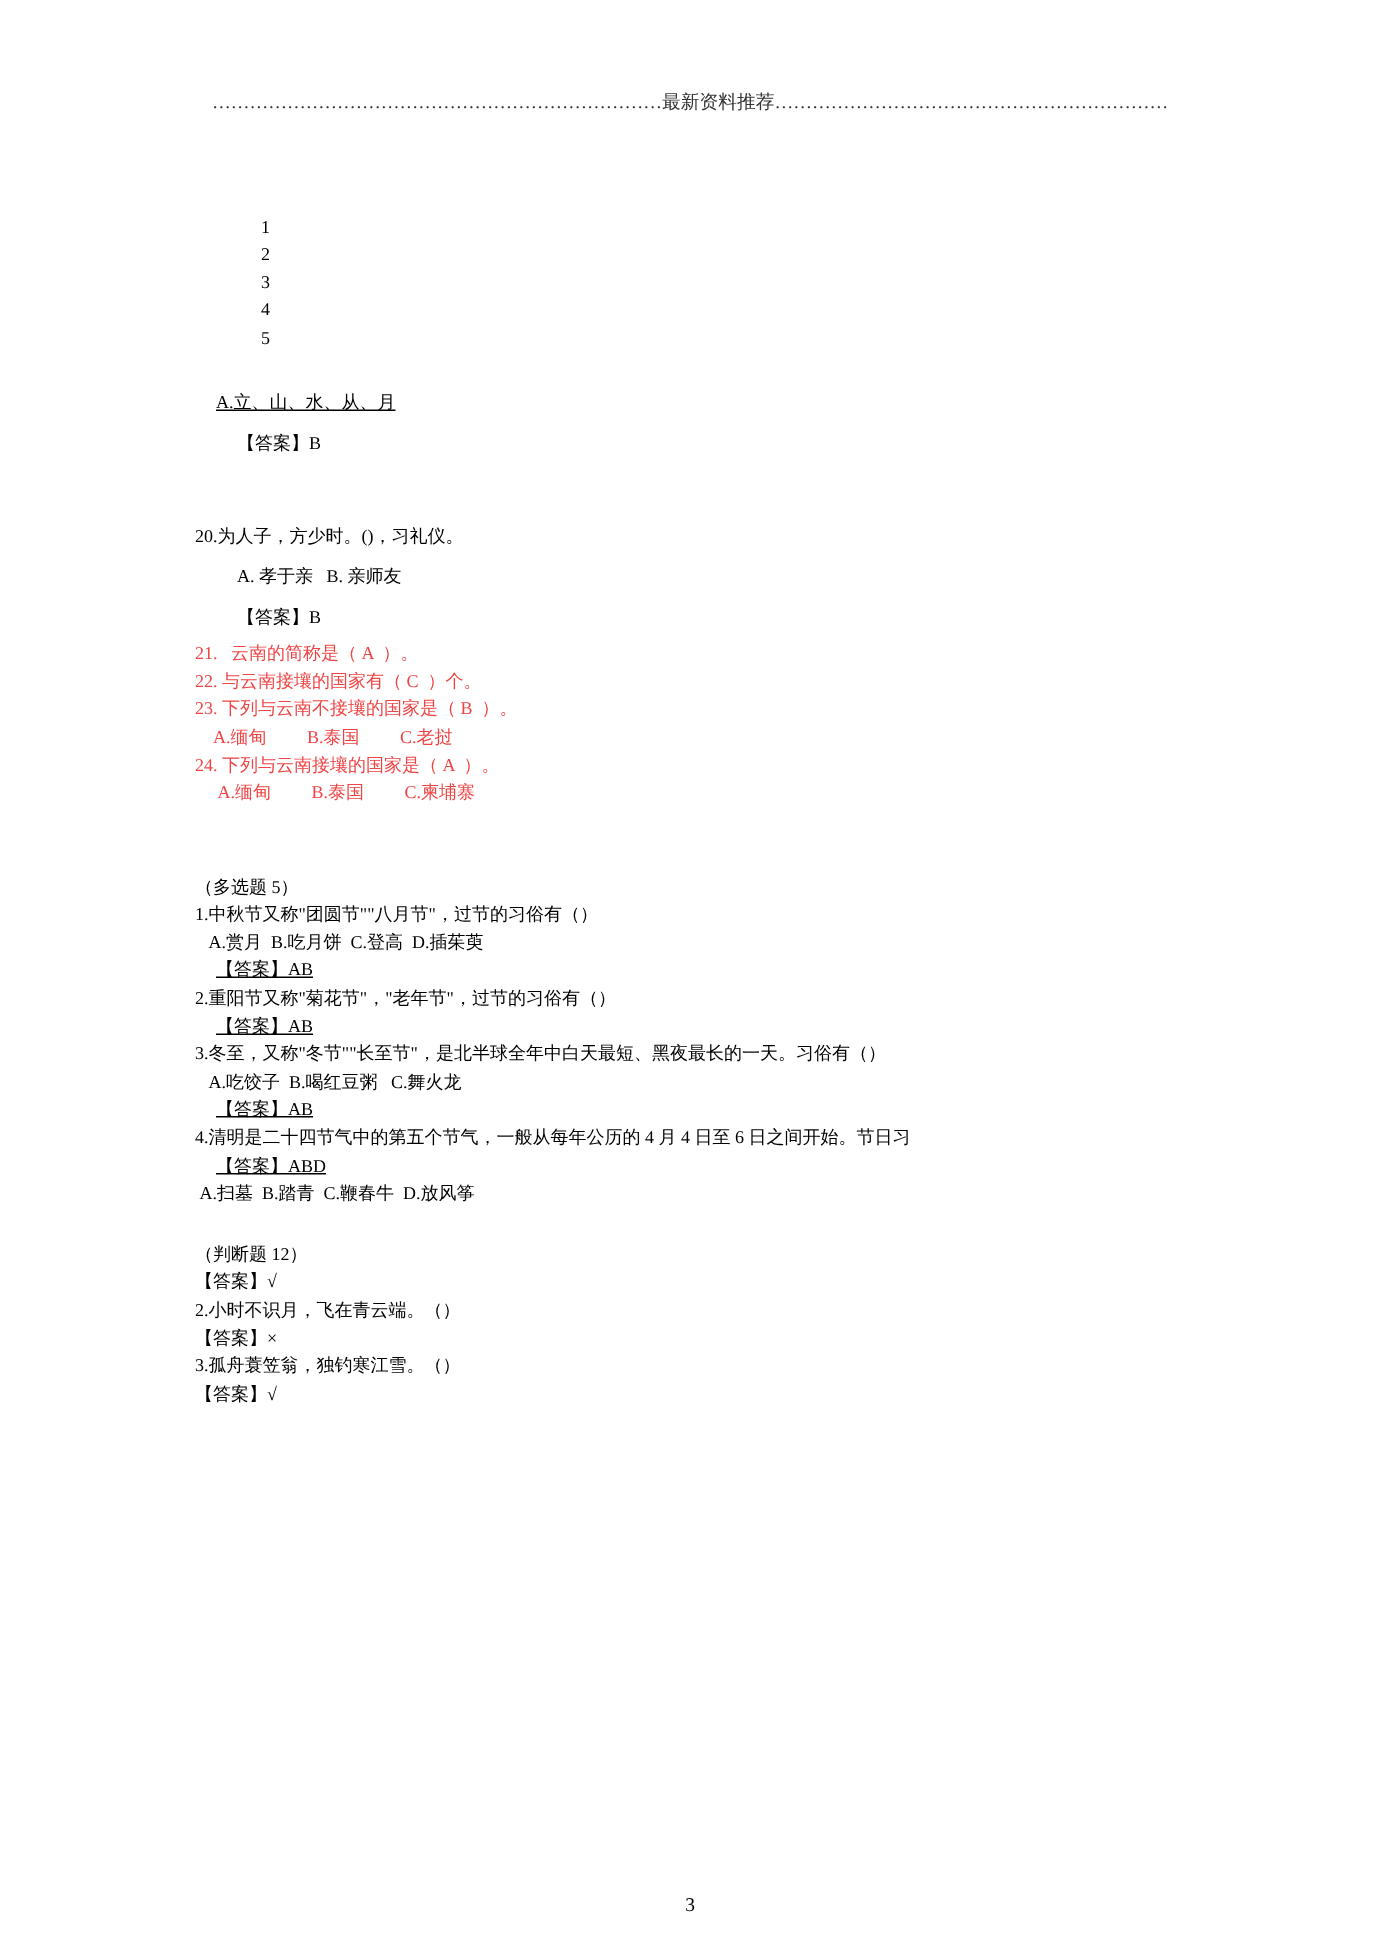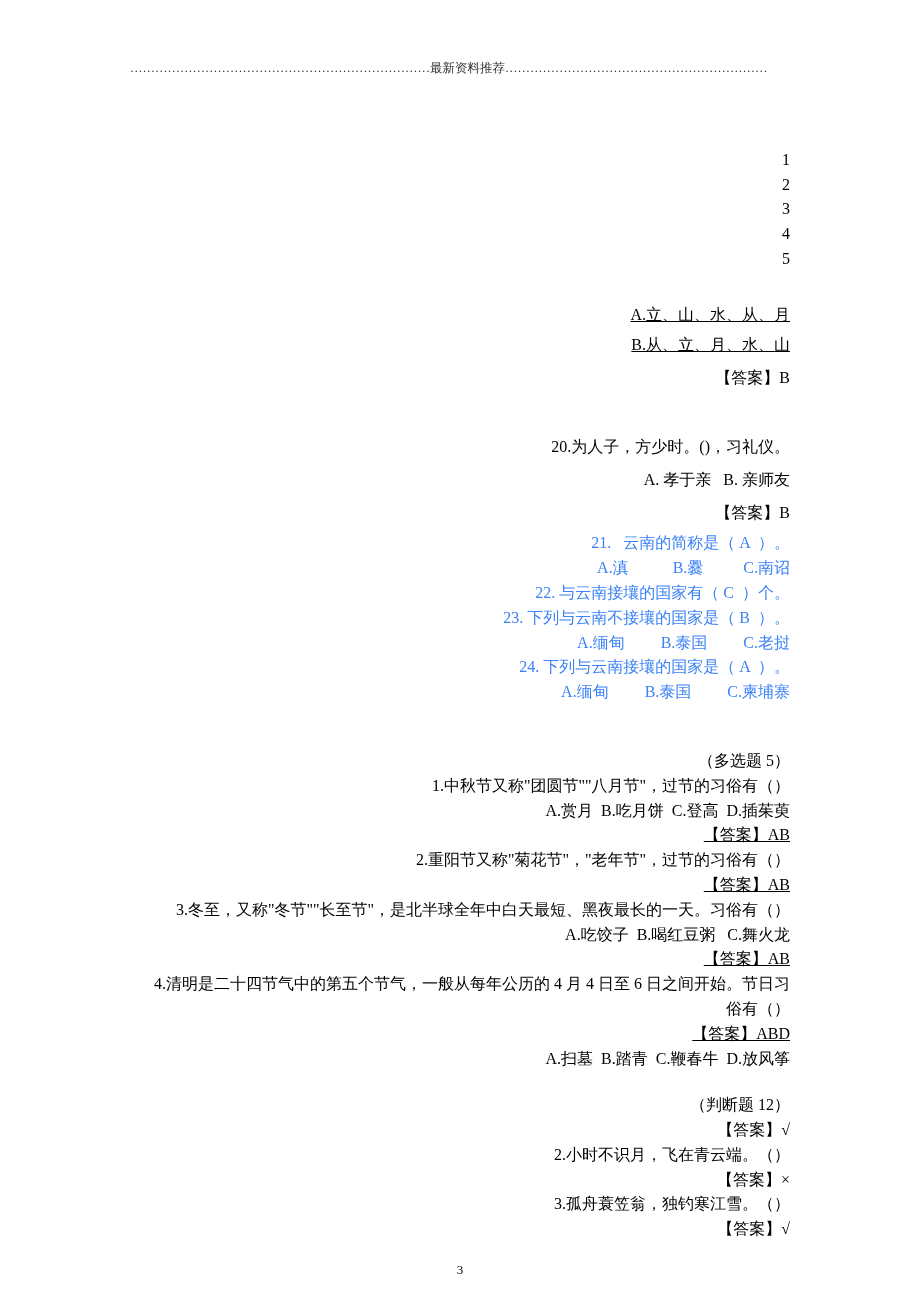--- a/index.html
+++ b/index.html
@@ -12,35 +12,35 @@
   .page {
     width: 920px;
     min-height: 1302px;
     box-sizing: border-box;
     padding: 60px 130px 40px 130px;
     position: relative;
   }
   .top-header {
     font-size: 12.5px;
     color: #333;
+    text-align: center;
     margin-bottom: 46px;
     letter-spacing: 0px;
   }
   .line {
-    font-size: 16px;
+    font-size: 12px;
     color: #000;
     line-height: 1.55;
     margin: 0;
     white-space: pre-wrap;
-    text-align: right;
   }
   .indent1 { padding-left: 14px; text-decoration: underline; }
   .indent2 { padding-left: 28px; }
   .mixed { font-family: "SimSun", "宋体", serif; }
-  .red { color: #3b82f6; }
+  .red { color: #ef4444; }
   .spacer-sm { height: 6px; }
   .spacer-md { height: 22px; }
   .spacer-lg { height: 44px; }
   .page-number {
     text-align: center;
     font-size: 13px;
     font-family: "Times New Roman", serif;
     position: absolute;
     bottom: 24px;
     left: 0;
@@ -57,52 +57,49 @@
 
   <p class="line nums-row" style="padding-left:32px;">
     <span style="width:86px;">1</span>
     <span style="width:90px;">2</span>
     <span style="width:90px;">3</span>
     <span style="width:90px;">4</span>
     <span>5</span>
   </p>
 
   <p class="line indent1 mixed" style="margin-top:6px;">A.立、山、水、从、月</p>
-  <p class="line indent1 mixed" style="margin-top:6px;">B.从、立、月、水、山</p>
   <p class="line indent2 mixed" style="margin-top:8px;">【答案】B</p>
 
   <div class="spacer-lg"></div>
 
   <p class="line mixed">20.为人子，方少时。()，习礼仪。</p>
   <p class="line indent2 mixed" style="margin-top:8px;">A. 孝于亲   B. 亲师友</p>
   <p class="line indent2 mixed" style="margin-top:8px;">【答案】B</p>
 
   <div class="spacer-sm"></div>
 
   <p class="line red">21.   云南的简称是（ A  ）。</p>
-  <p class="line red">   A.滇           B.爨          C.南诏</p>
   <p class="line red">22. 与云南接壤的国家有（ C  ）个。</p>
   <p class="line red">23. 下列与云南不接壤的国家是（ B  ）。</p>
   <p class="line red">    A.缅甸         B.泰国         C.老挝</p>
   <p class="line red">24. 下列与云南接壤的国家是（ A  ）。</p>
   <p class="line red">     A.缅甸         B.泰国         C.柬埔寨</p>
 
   <div class="spacer-lg"></div>
 
   <p class="line">（多选题 5）</p>
   <p class="line">1.中秋节又称"团圆节""八月节"，过节的习俗有（）</p>
   <p class="line">   A.赏月  B.吃月饼  C.登高  D.插茱萸</p>
   <p class="line indent1">【答案】AB</p>
   <p class="line">2.重阳节又称"菊花节"，"老年节"，过节的习俗有（）</p>
   <p class="line indent1">【答案】AB</p>
   <p class="line">3.冬至，又称"冬节""长至节"，是北半球全年中白天最短、黑夜最长的一天。习俗有（）</p>
   <p class="line">   A.吃饺子  B.喝红豆粥   C.舞火龙</p>
   <p class="line indent1">【答案】AB</p>
   <p class="line">4.清明是二十四节气中的第五个节气，一般从每年公历的 4 月 4 日至 6 日之间开始。节日习</p>
-  <p class="line">俗有（）</p>
   <p class="line indent1">【答案】ABD</p>
   <p class="line"> A.扫墓  B.踏青  C.鞭春牛  D.放风筝</p>
 
   <div class="spacer-md"></div>
 
   <p class="line">（判断题 12）</p>
   <p class="line">【答案】√</p>
   <p class="line">2.小时不识月，飞在青云端。（）</p>
   <p class="line">【答案】×</p>
   <p class="line">3.孤舟蓑笠翁，独钓寒江雪。（）</p>

